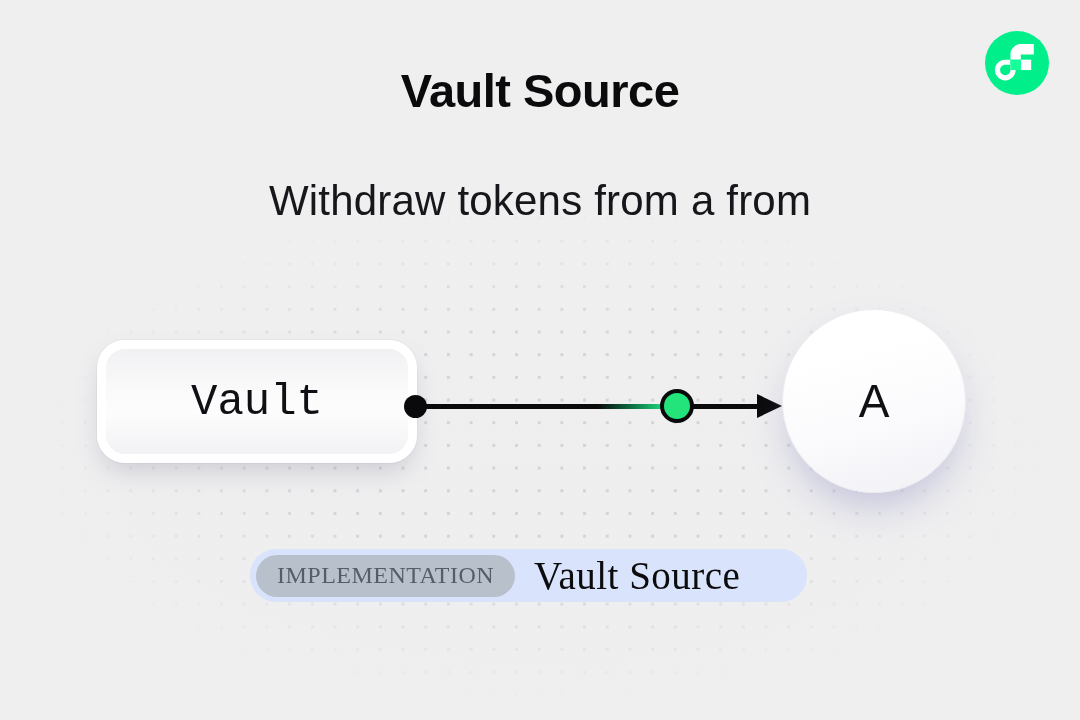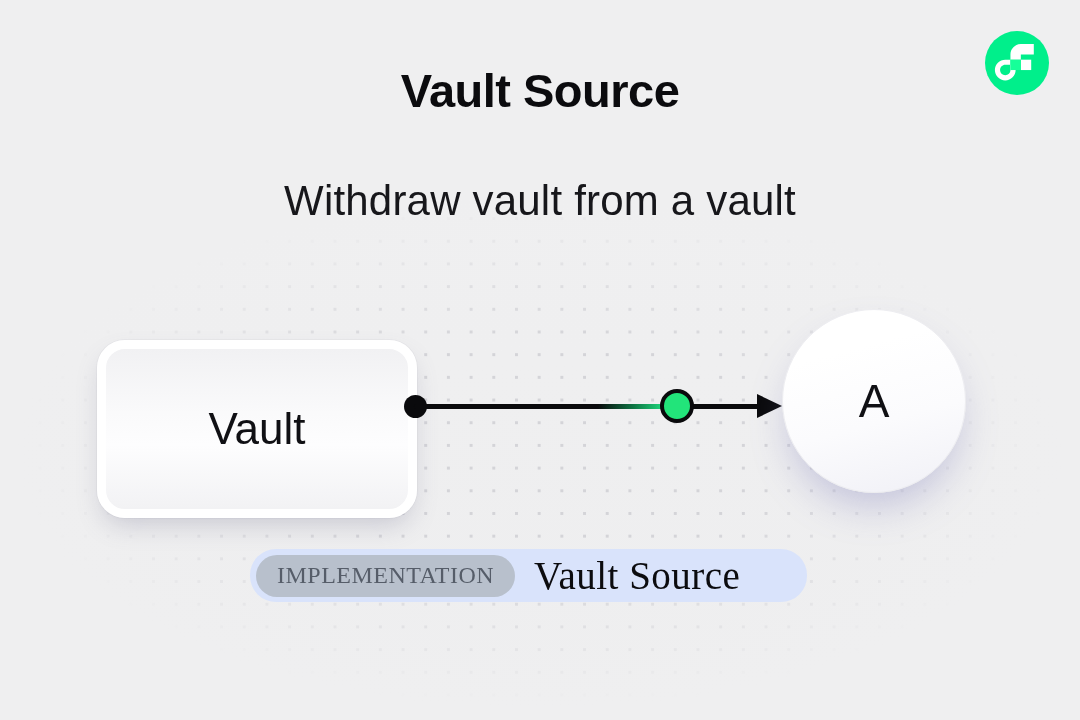--- a/index.html
+++ b/index.html
@@ -41,25 +41,25 @@
   }
 
   
   .logo { position: absolute; left: 985px; top: 31px; width: 64px; height: 64px; }
   .flow-bg     { fill: var(--flow-green, #00EF8B); }
   .flow-white  { fill: #ffffff; }
   .flow-accent { fill: var(--flow-green-light, #16FF99); }
 
   
   .node-vault {
-    position: absolute; left: 97px; top: 340px; width: 320px; height: 178px;
+    position: absolute; left: 97px; top: 340px; width: 320px; height: 123px;
     box-sizing: border-box; border: 9px solid #ffffff; border-radius: 28px;
     background: linear-gradient(180deg, #f1f1f3 0%, #fafafb 40%, #fdfdfe 60%, #f2f2f4 100%);
     box-shadow: 0 12px 26px -6px rgba(110,110,140,.30), 0 0 0 1px rgba(120,120,140,.05);
-    display: flex; align-items: center; justify-content: center;
+    display: flex; align-items: center; justify-content: center; font-family: Liberation Mono, monospace;
   }
   .node-vault .node-label { font-size: 44px; font-weight: 400; color: #101014; }
 
   
   .node-account {
     position: absolute; left: 782px; top: 309px; width: 184px; height: 184px;
     box-sizing: border-box; border: 1.5px solid #ededf1; border-radius: 50%;
     background: linear-gradient(165deg, #ffffff 25%, #fbfbfd 60%, #f0f0f6 100%);
     box-shadow: 0 20px 38px -8px rgba(120,120,185,.38);
     display: flex; align-items: center; justify-content: center;
@@ -111,21 +111,21 @@
 </style>
 </head>
 <body>
 
 <div id="canvas">
 
   <div class="dots"></div>
   <div class="dots-fade"></div>
 
   <h1 class="title">Vault Source</h1>
-  <div class="subtitle">Withdraw vault from a vault</div>
+  <div class="subtitle">Withdraw tokens from a from</div>
 
   <div class="logo">
     <svg width="64" height="64" viewBox="0 0 512 512" aria-hidden="true">
       <circle class="flow-bg" cx="256" cy="256" r="256"></circle>
       <path class="flow-white" d="M369.66 229.43h-83.01v83.01h83.01z"></path>
       <path class="flow-white" d="M203.65 312.44c0 22.92-18.59 41.51-41.51 41.51s-41.51-18.59-41.51-41.51 18.59-41.51 41.51-41.51h41.51v-41.51h-41.51c-45.85 0-83.01 37.16-83.01 83.02s37.16 83.01 83.01 83.01 83.01-37.16 83.01-83.01v-41.5h-41.5z"></path>
       <path class="flow-white" d="M286.65 187.92h103.76v-83.01H286.65c-45.85 0-83.01 37.16-83.01 83.01v41.51h83.01z"></path>
       <path class="flow-accent" d="M286.65 229.43h-83.01v83.01h83.01z"></path>
     </svg>
   </div>

